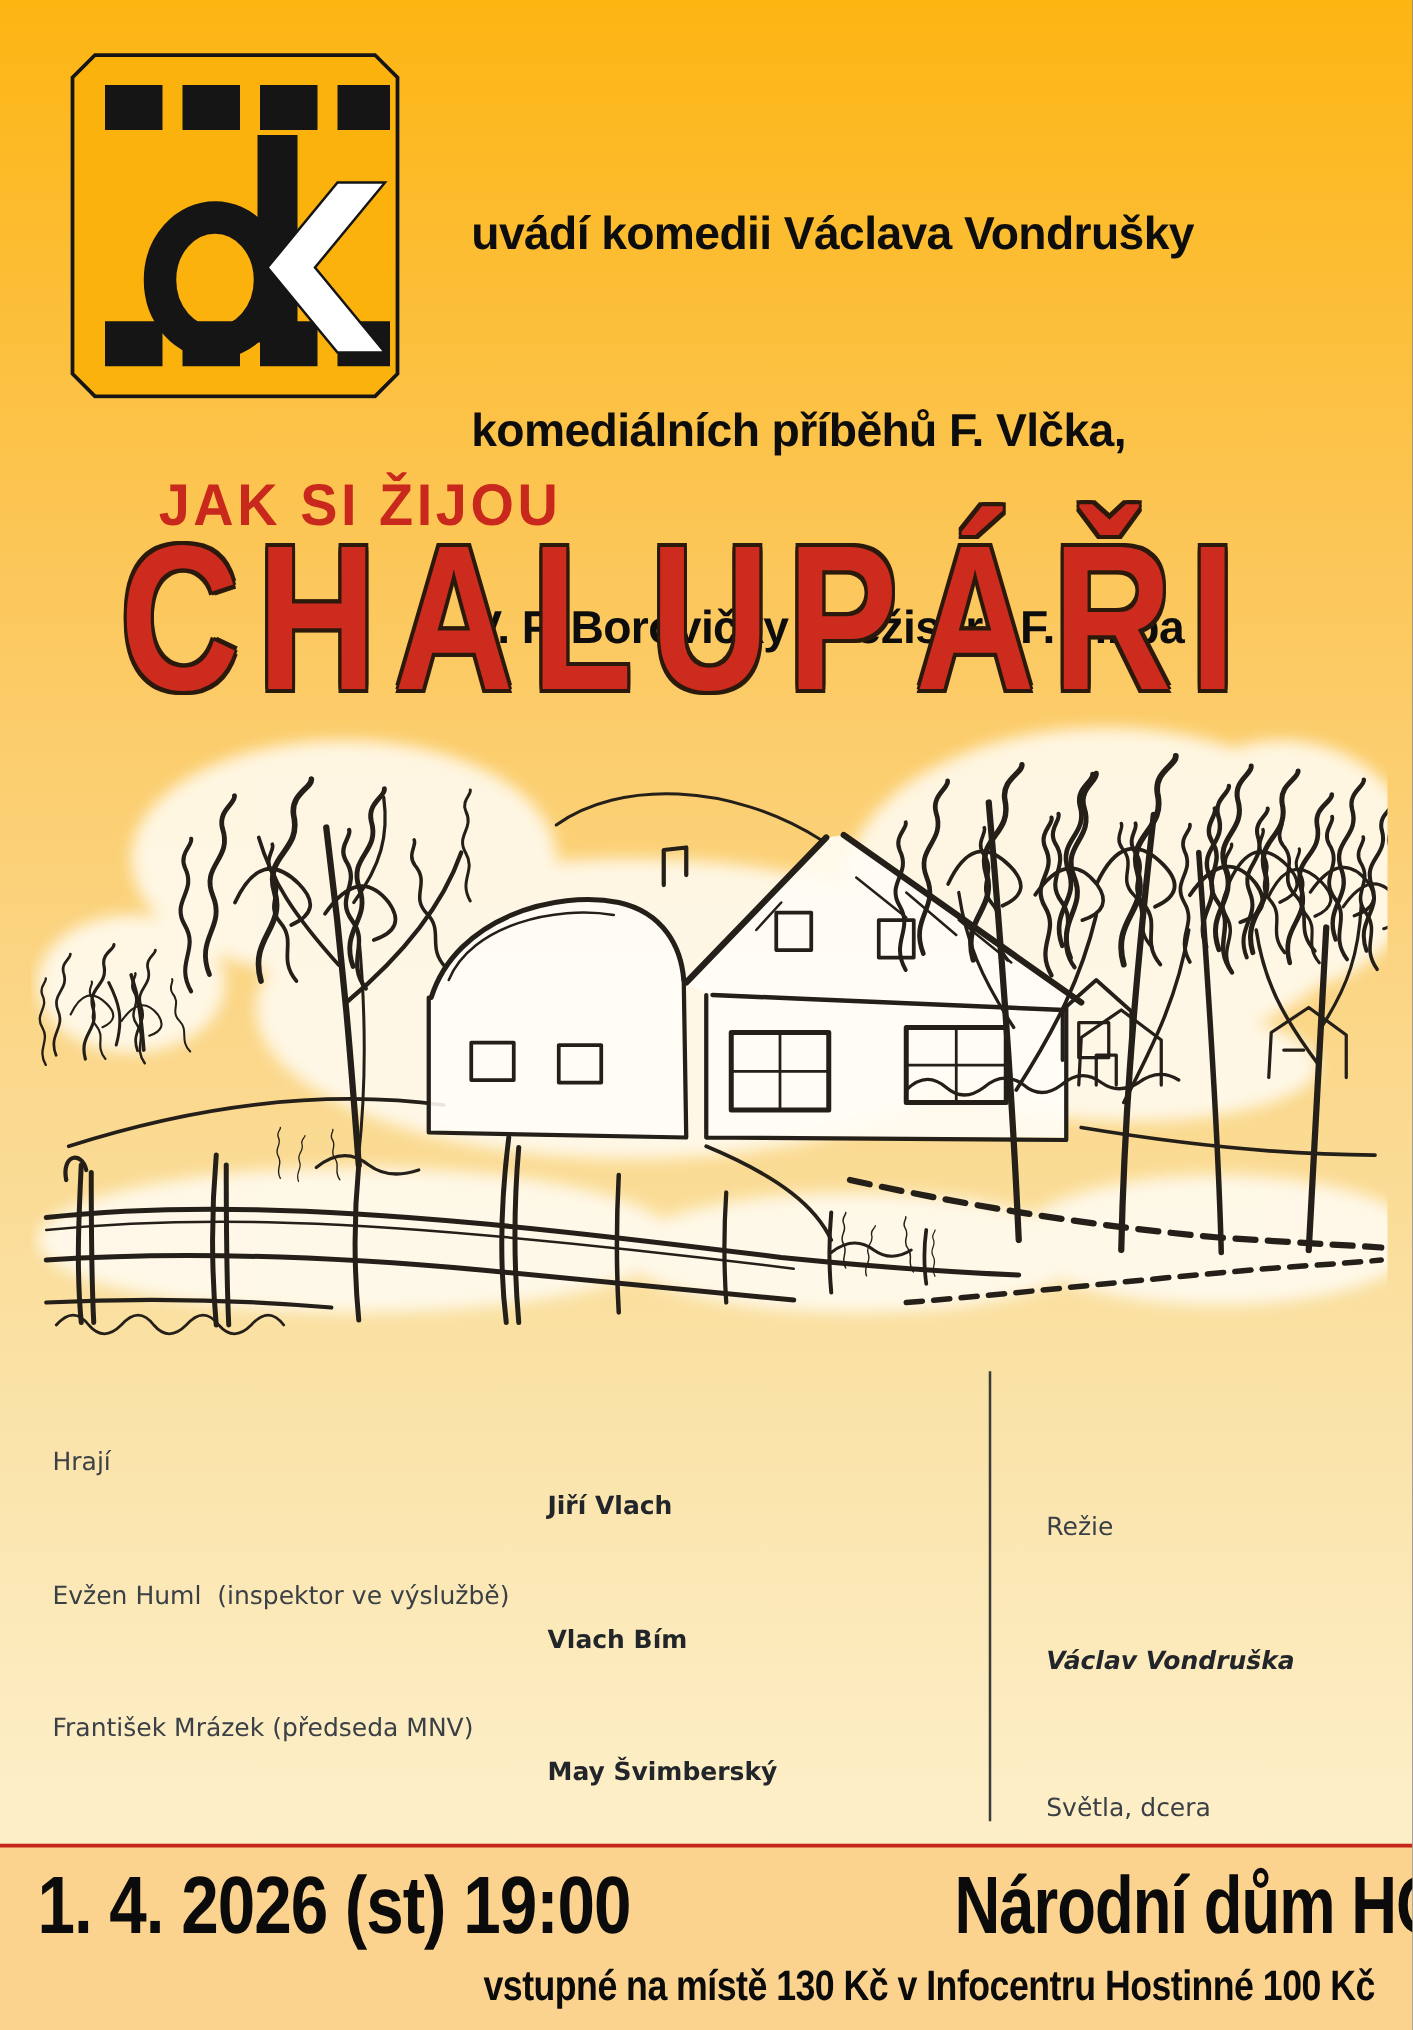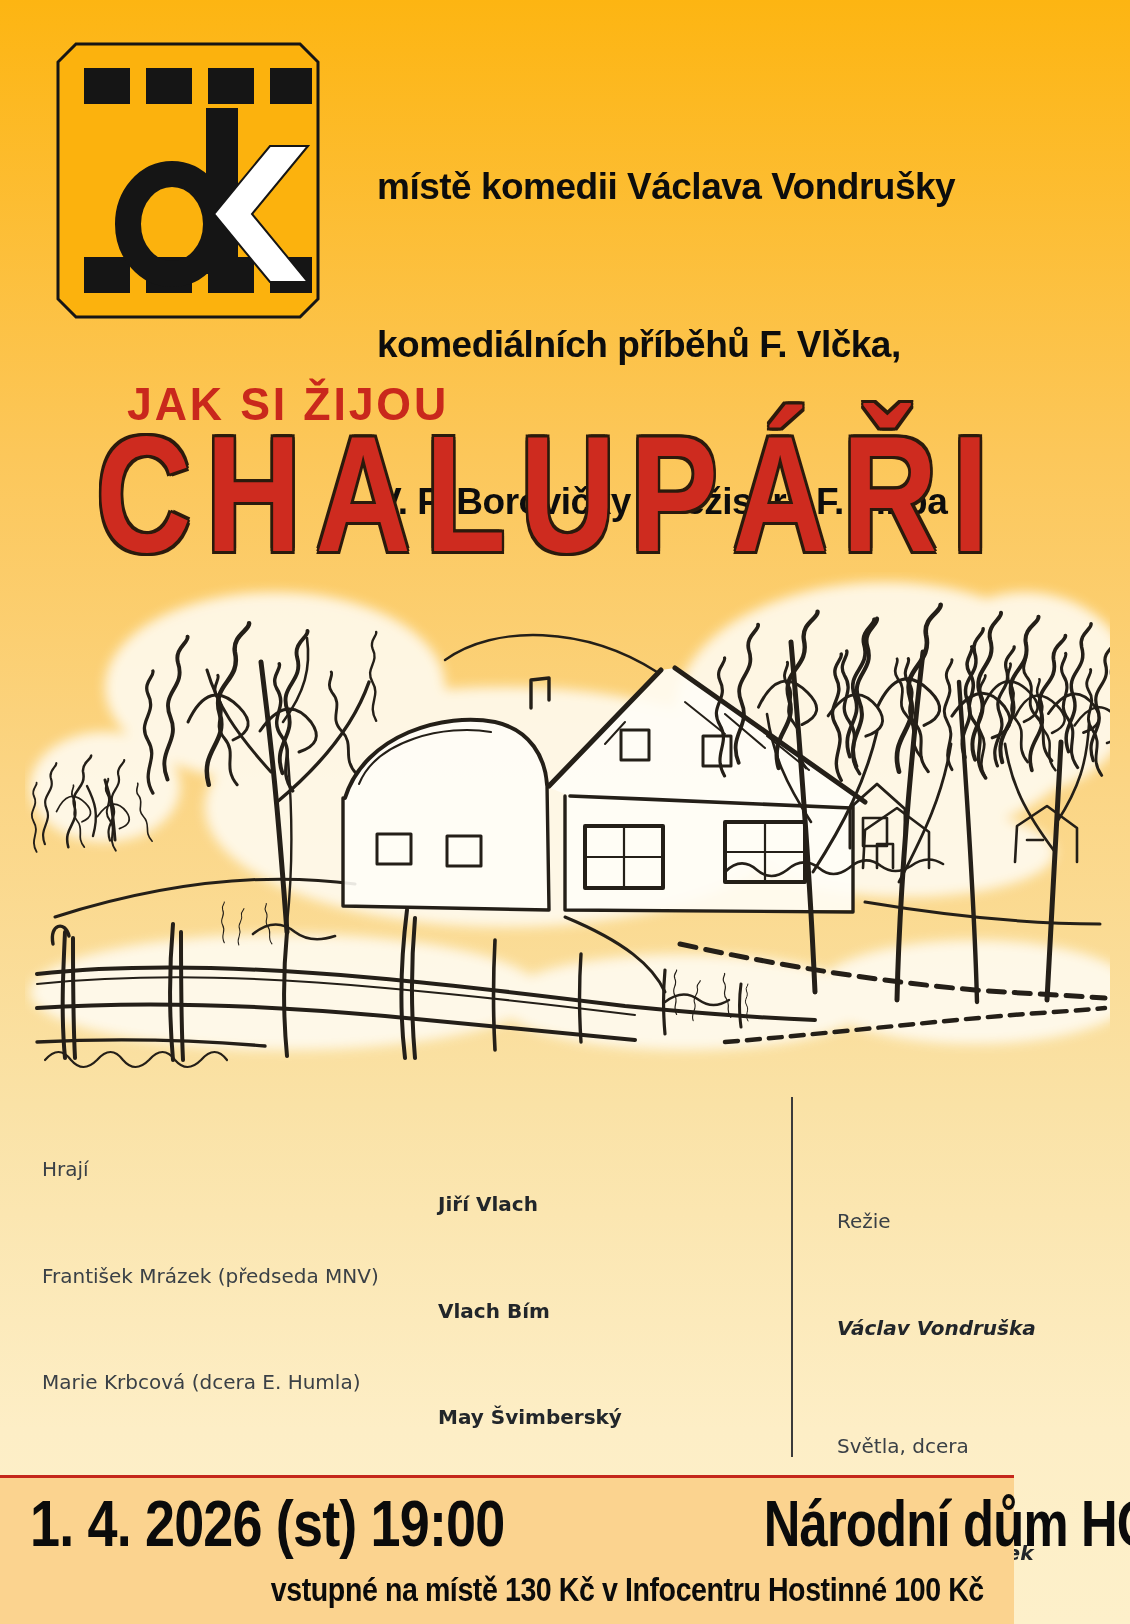--- a/index.html
+++ b/index.html
@@ -25,21 +25,21 @@
   
   .col{position:absolute;font-family:"DejaVu Sans","Liberation Sans",sans-serif;
     font-size:20px;line-height:35.5px;white-space:pre;}
   .roles{left:42px;top:1081px;color:#3a4046;}
   .actors{left:438px;top:1116px;color:#22262a;font-weight:bold;}
   .crew{left:837px;top:1121px;}
   .crew .lbl{color:#3a4046;margin-top:12px;}
   .crew .nm{color:#22262a;font-weight:bold;font-style:italic;}
   .vdiv{position:absolute;left:791px;top:1097px;width:2px;height:360px;background:#3b3b3b;}
   
-  .footer{position:absolute;left:0;top:1475px;width:1014px;height:149px;
+  .footer{position:absolute;left:0;top:1475px;width:1130px;height:149px;
     background:#fbd38f;border-top:3px solid #c5271b;box-sizing:border-box;}
   .dateline{position:absolute;left:30px;right:28px;top:10px;display:flex;justify-content:space-between;
     color:#0b0b0b;font-weight:bold;font-size:65px;line-height:1.1;white-space:pre;}
   .dateline .date{transform:scaleX(.83);transform-origin:left top;letter-spacing:-1px;}
   .dateline .venue{transform:scaleX(.78);transform-origin:right top;letter-spacing:-1px;}
   .tickets{position:absolute;right:30px;top:92px;color:#0b0b0b;font-weight:bold;font-size:34px;
     transform:scaleX(.84);transform-origin:right top;letter-spacing:-0.5px;white-space:pre;}
 </style>
 </head>
 <body>
@@ -59,21 +59,21 @@
         <rect x="214" y="215" width="42" height="36"></rect>
     </g>
     <g>
       <ellipse cx="116" cy="182" rx="44" ry="50" fill="none" stroke="#151515" stroke-width="26"></ellipse>
       <rect x="150" y="66" width="32" height="166" fill="#151515"></rect>
     </g>
     <path d="M252 104 L196 172 L252 240 L214 240 L158 172 L214 104 Z" fill="#ffffff" stroke="#151515" stroke-width="2"></path>
   </svg>
 
   <div class="intro">
-    <div>místě komedii Václava Vondrušky</div>
+    <div>uvádí komedii Václava Vondrušky</div>
     <div>komediálních příběhů F. Vlčka,</div>
     <div>V. P. Borovičky a režiséra F. Filipa</div>
   </div>
 
   <div class="kicker">JAK SI ŽIJOU</div>
   <div class="title">CHALUPÁŘI</div>
 
   <svg class="sketch" viewBox="0 0 1085 500">
     <defs>
       <filter id="soften" x="-30%" y="-30%" width="160%" height="160%">
@@ -213,20 +213,21 @@
         <path d="M556 470 C554 440 554 412 556 382" stroke-width="3.4"></path>
         <path d="M640 462 C638 440 638 420 640 398" stroke-width="3.2"></path>
         <path d="M716 455 C714 440 714 426 716 412" stroke-width="3"></path>
         <path d="M20 488 q14 -16 26 0 q12 14 26 0 q14 -16 26 0 q12 14 26 0 q14 -16 26 0 q12 14 26 0 q14 -16 26 0" stroke-width="2.2"></path>
       </g>
     </g>
   </svg>
 
   <div class="col roles">
     <div>Hrají</div>
+    <div>Evžen Huml  (inspektor ve výslužbě)</div>
     <div>František Mrázek (předseda MNV)</div>
     <div>Marie Krbcová (dcera E. Humla)</div>
     
     
     
     
     
     
   </div>
   <div class="col actors">

